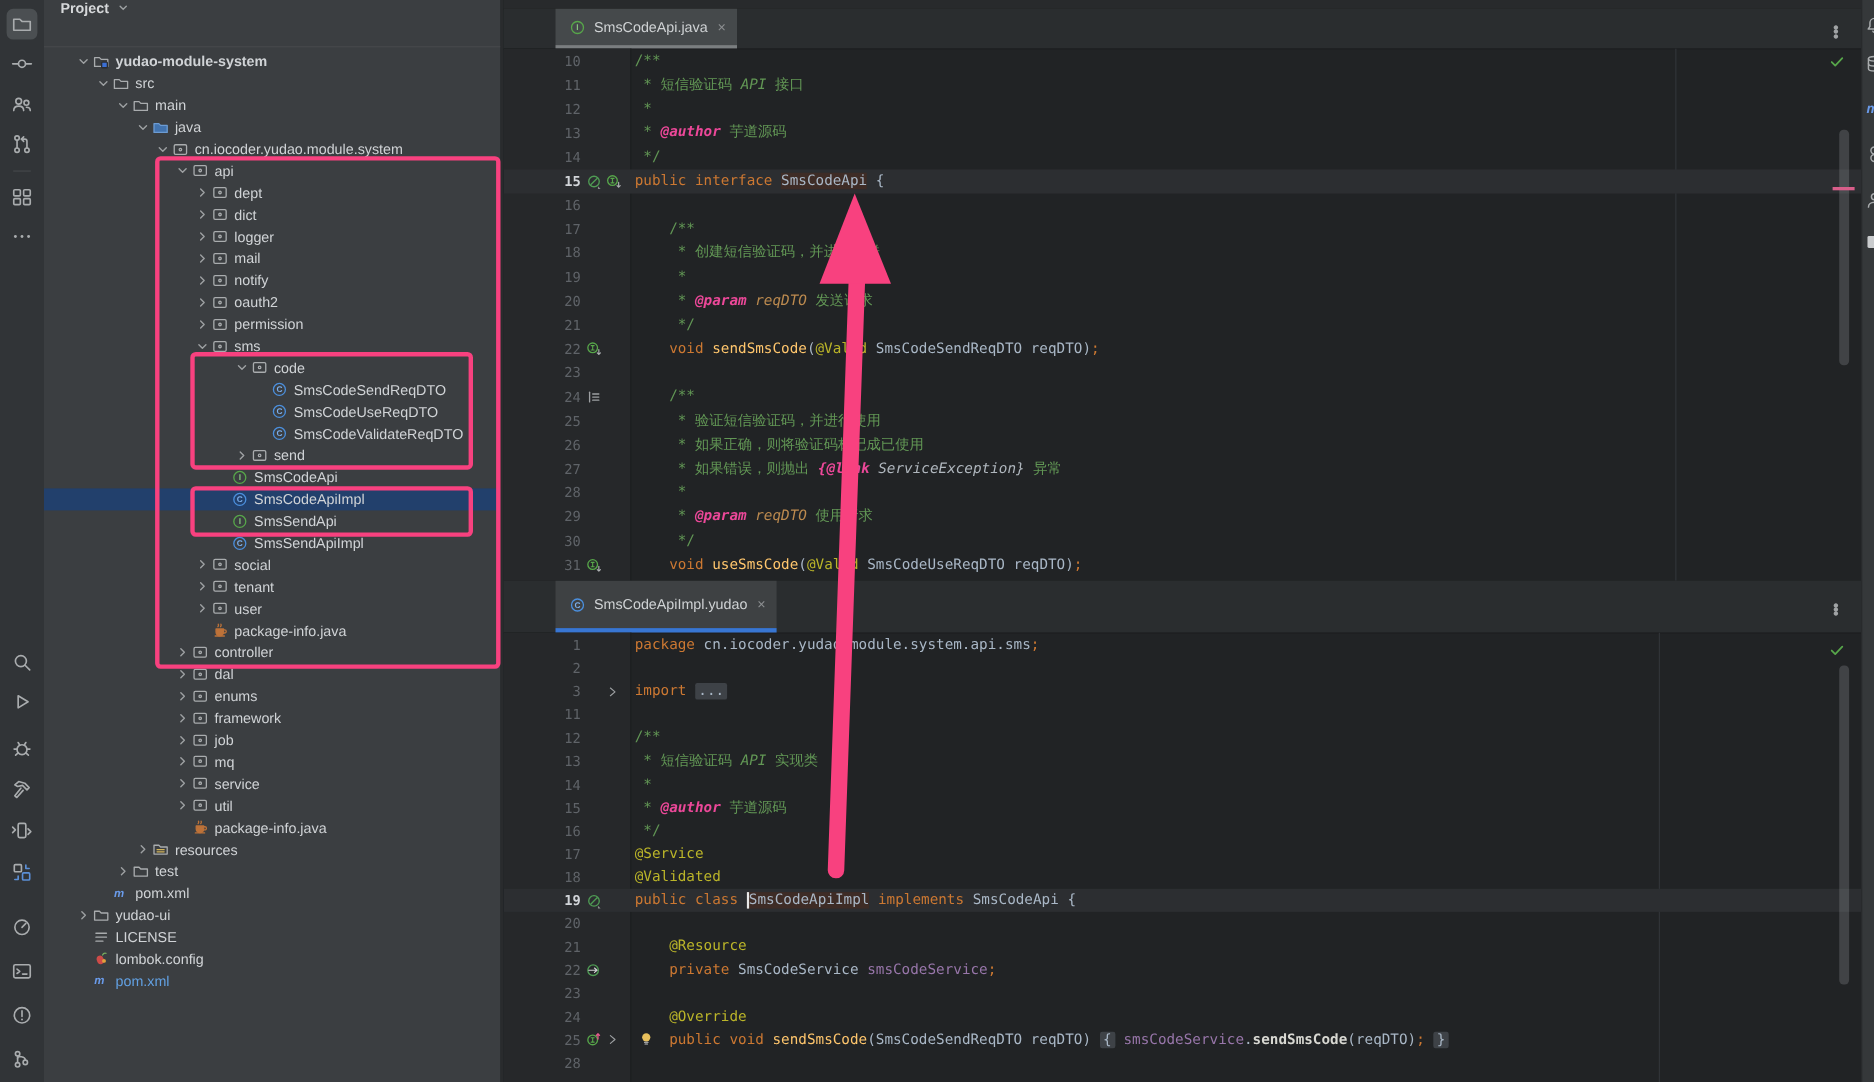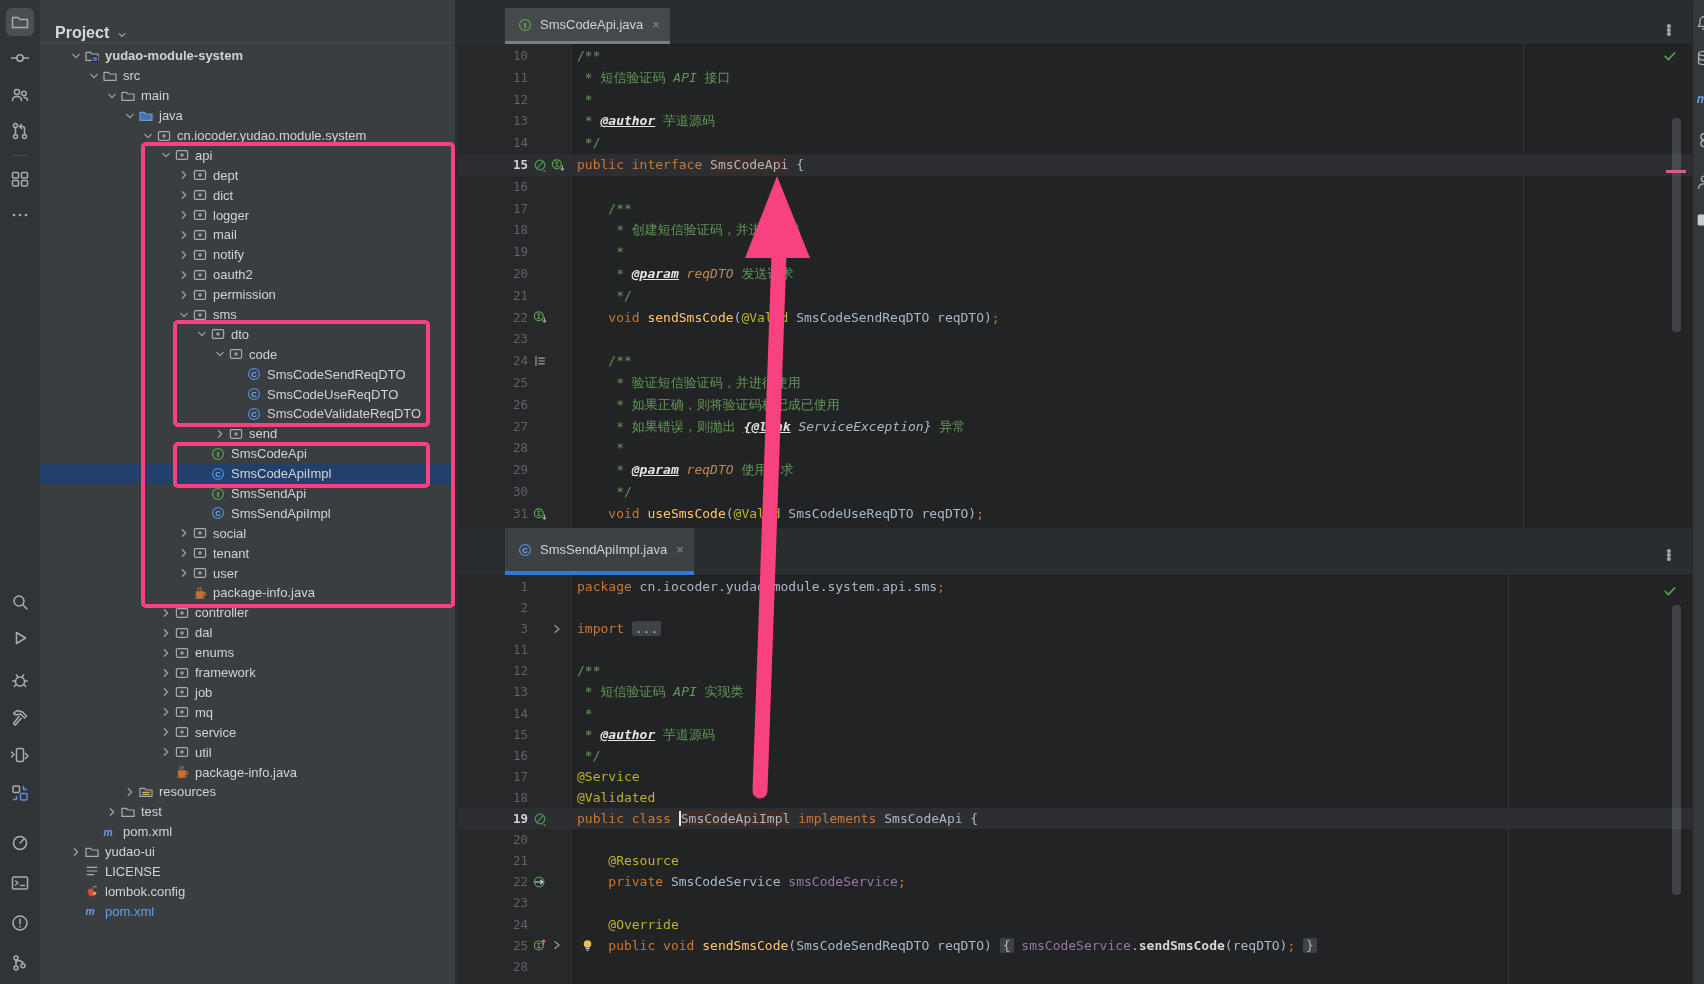--- a/index.html
+++ b/index.html
@@ -6,22 +6,22 @@
   #app{position:relative;width:1704px;height:984px;overflow:hidden;
        font-family:"Liberation Sans",sans-serif;background:#212325;-webkit-font-smoothing:antialiased;}
   
   #stripe-left{position:absolute;left:0;top:0;width:40px;height:984px;background:#313437;border-right:1px solid #232527;}
   .stripe-btn{position:absolute;left:6px;width:28px;height:28px;display:flex;align-items:center;justify-content:center;border-radius:6px;}
   .stripe-btn.sel{background:#4b4f52;}
   #stripe-left .divider{position:absolute;left:12px;width:16px;height:1px;background:#46494c;}
   
   #panel{position:absolute;left:40px;top:0;width:415px;height:984px;background:#3b3e41;}
   #panel-gap{position:absolute;left:455px;top:0;width:3px;height:984px;background:#292b2d;}
-  #panel-header{position:absolute;left:0;top:0;width:100%;height:42px;display:flex;align-items:flex-end;padding-left:15px;box-sizing:border-box;
-                color:#d6d8da;font-size:16px;font-weight:bold;}
+  #panel-header{position:absolute;left:0;top:0;width:100%;height:42px;display:flex;align-items:flex-start;padding-left:15px;box-sizing:border-box;
+                color:#d6d8da;font-size:13px;font-weight:bold;}
   #panel-header svg{margin-left:6px;}
   #panel-divider{position:absolute;top:42px;left:0;width:100%;height:1px;background:#47494c;}
   #tree{position:absolute;top:43px;left:0;width:100%;height:941px;overflow:hidden;padding-top:3px;}
   .trow{display:flex;align-items:center;height:19.9px;font-size:13px;color:#d0d3d6;white-space:nowrap;}
   .trow.sel{background:#22406c;}
   .trow .chv{width:17px;display:inline-flex;justify-content:center;flex:none;}
   .trow .tic{width:16px;height:16px;margin-right:5px;display:inline-flex;flex:none;align-items:center;justify-content:center;}
   .trow.b{font-weight:bold;}
   
   #editors{position:absolute;left:458px;top:0;width:1234px;height:984px;background:#212325;}
@@ -52,21 +52,21 @@
   .row.cur .ln{color:#d1d4d8;font-weight:bold;}
   .row .gi{position:absolute;left:74px;top:0;height:100%;display:flex;align-items:center;gap:2px;}
   .row pre{position:absolute;left:119px;top:0;margin:0;font-family:"DejaVu Sans Mono",monospace;font-size:13px;white-space:pre;}
   .gsp{display:inline-block;width:16px;}
   .bulb{position:absolute;left:122px;top:2px;}
   
   .s-kw{color:#cc7832;}
   .s-ann{color:#bbb529;}
   .s-doc{color:#629755;}
   .s-doci{color:#629755;font-style:italic;}
-  .s-doctag{color:#e5e5e5;font-weight:bold;font-style:italic;text-decoration:underline;}
+  .s-doctag{color:#ec4899;font-weight:bold;font-style:italic;}
   .s-docval{color:#bc8a4f;font-style:italic;}
   .s-doclink{color:#afb6bd;font-style:italic;}
   .s-decl{color:#ffc66d;}
   .s-field{color:#9876aa;}
   .s-call{color:#d8d8d2;font-weight:bold;}
   .s-pl{color:#a9b7c6;}
   .s-semi{color:#cc7832;}
   .s-fold{color:#a9b7c6;background:#3e4247;border-radius:2px;padding:0 3px;}
   .s-hl{color:#a9b7c6;background:#3e2c26;}
   .s-hlcaret{color:#a9b7c6;background:#3e2c26;border-left:2px solid #e8e8e8;}
@@ -391,34 +391,20 @@
             </svg>
           </span>
           <span class="tic">
             <svg width="16" height="16" viewBox="0 0 20 20" fill="none" stroke="#a9acae" stroke-width="1.5" stroke-linecap="round" stroke-linejoin="round">
               <rect x="3" y="4.5" width="14" height="11" rx="1.5"></rect>
               <circle cx="10" cy="10" r="1.4"></circle>
             </svg>
           </span>
           <span>sms</span>
         </div>
-        <div class="trow" title="dto" style="padding-left: 153px;">
-          <span class="chv">
-            <svg width="16" height="16" viewBox="0 0 20 20" fill="none" stroke="#a9acae" stroke-width="1.5" stroke-linecap="round" stroke-linejoin="round">
-              <path d="M6 8l4 4 4-4" stroke="#9da0a2" stroke-width="1.6"></path>
-            </svg>
-          </span>
-          <span class="tic">
-            <svg width="16" height="16" viewBox="0 0 20 20" fill="none" stroke="#a9acae" stroke-width="1.5" stroke-linecap="round" stroke-linejoin="round">
-              <rect x="3" y="4.5" width="14" height="11" rx="1.5"></rect>
-              <circle cx="10" cy="10" r="1.4"></circle>
-            </svg>
-          </span>
-          <span>dto</span>
-        </div>
         <div class="trow" title="code" style="padding-left: 171px;">
           <span class="chv">
             <svg width="16" height="16" viewBox="0 0 20 20" fill="none" stroke="#a9acae" stroke-width="1.5" stroke-linecap="round" stroke-linejoin="round">
               <path d="M6 8l4 4 4-4" stroke="#9da0a2" stroke-width="1.6"></path>
             </svg>
           </span>
           <span class="tic">
             <svg width="16" height="16" viewBox="0 0 20 20" fill="none" stroke="#a9acae" stroke-width="1.5" stroke-linecap="round" stroke-linejoin="round">
               <rect x="3" y="4.5" width="14" height="11" rx="1.5"></rect>
               <circle cx="10" cy="10" r="1.4"></circle>
@@ -955,21 +941,21 @@
     </div>
 
     <div id="tabbar-bot" class="tabbar">
       <div id="tab-bot" class="tab">
         <span class="ticon" id="tab-bot-icon">
             <svg width="16" height="16" viewBox="0 0 20 20" fill="none" stroke="#a9acae" stroke-width="1.5" stroke-linecap="round" stroke-linejoin="round">
               <circle cx="10" cy="10" r="6.8" stroke="#4b8fdd"></circle>
               <text x="10" y="13.4" text-anchor="middle" font-size="9.5" font-weight="bold" fill="#7cb0ee" stroke="none">C</text>
             </svg>
           </span>
-        <span>SmsSendApiImpl.java</span>
+        <span>SmsCodeApiImpl.yudao</span>
         <span class="close">×</span>
         <span class="underline"></span>
       </div>
       <div class="kebab" style="top:18px">
           <span>•</span>
           <span>•</span>
           <span>•</span>
         </div>
     </div>
 

